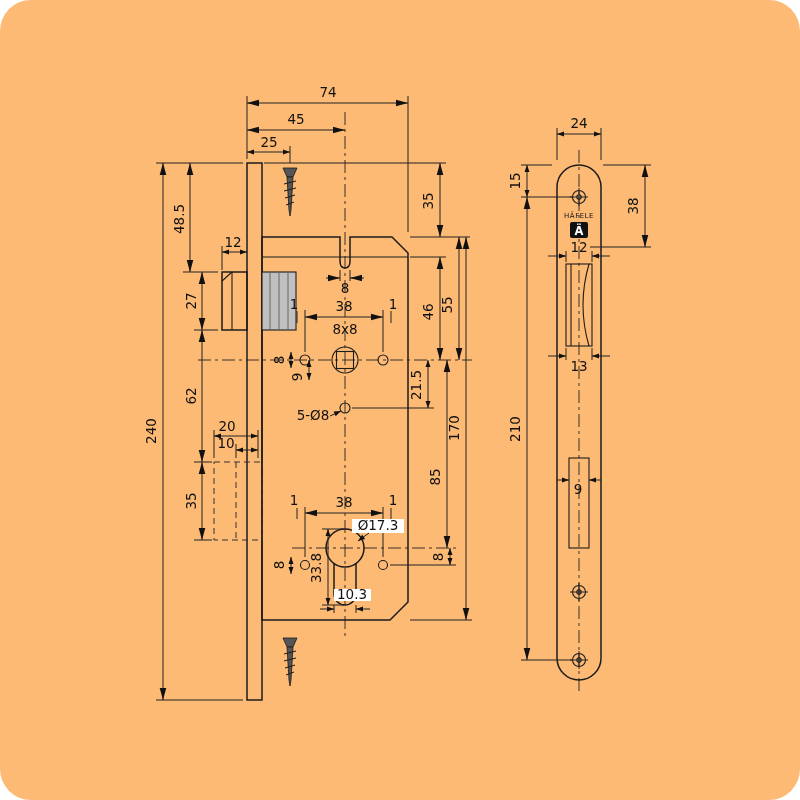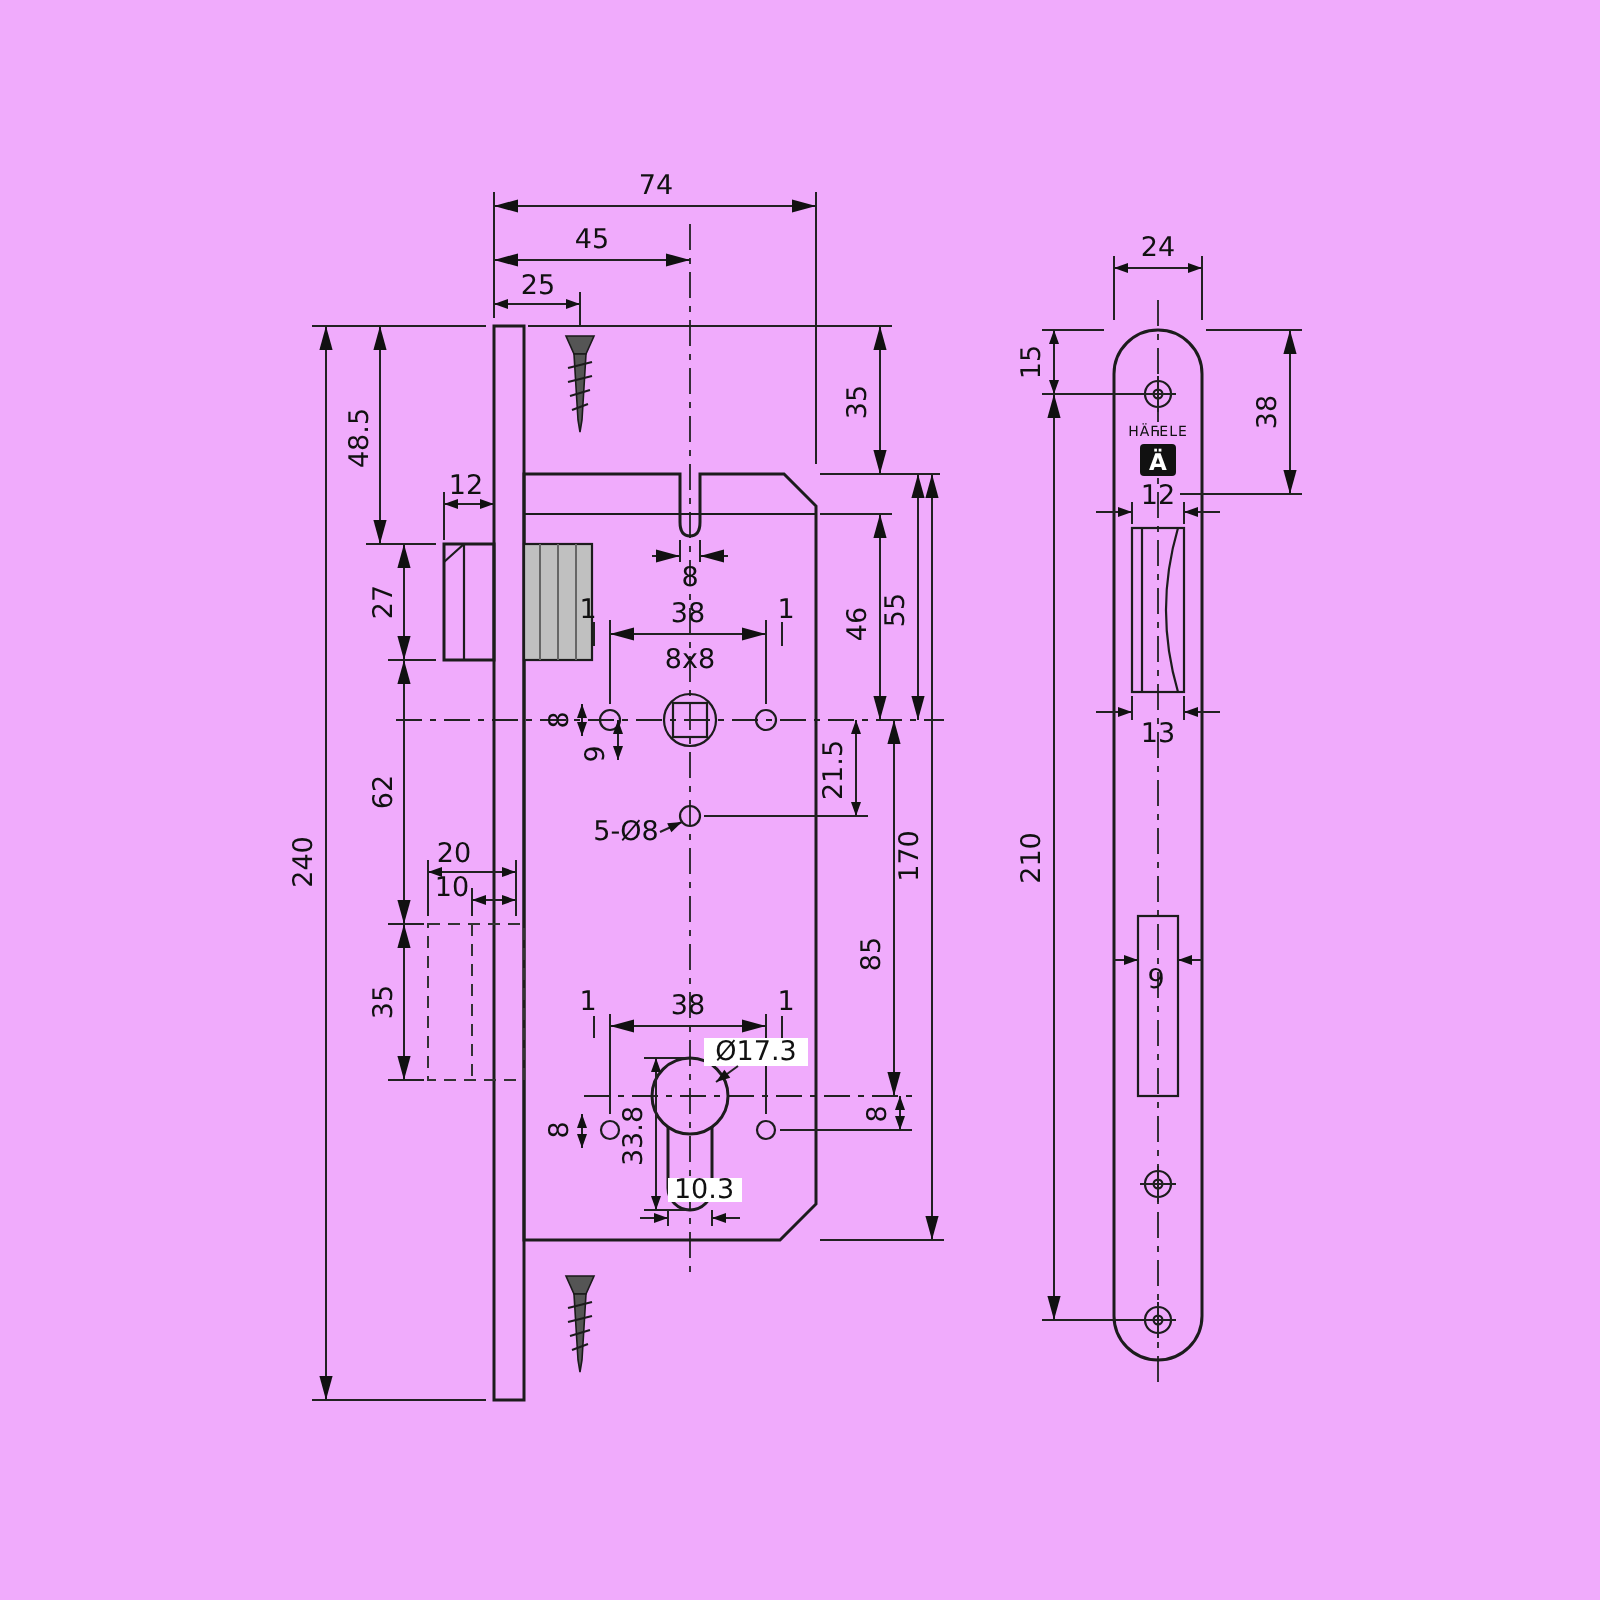--- a/index.html
+++ b/index.html
@@ -1,16 +1,16 @@
 <!DOCTYPE html>
 <html><head>
 <meta charset="utf-8">
 <style>
   html,body{margin:0;padding:0;background:#fff;}
-  .canvas{width:800px;height:800px;background:#f0abfc;position:relative;overflow:hidden;}
+  .canvas{width:800px;height:800px;background:#fdba74;position:relative;overflow:hidden;border-radius:31px;}
   svg{display:block;}
   svg text{font-family:"DejaVu Sans","Liberation Sans",sans-serif;font-size:13.5px;fill:#111;}
   .sm{font-size:7px;letter-spacing:.5px;}
   .logoL{font-size:11.5px;font-weight:bold;fill:#fff;}
   .o{stroke:#1c1c1c;stroke-width:1.5;fill:none;stroke-linejoin:miter;}
   .o2{stroke:#1c1c1c;stroke-width:1.1;fill:none;}
   .d{stroke:#222;stroke-width:1;fill:none;}
   .cl{stroke:#222;stroke-width:.9;fill:none;stroke-dasharray:13 4 3 4;}
   .hd{stroke:#333;stroke-width:1;fill:none;stroke-dasharray:6 4;}
   .hatch{stroke:#666;stroke-width:1;}

